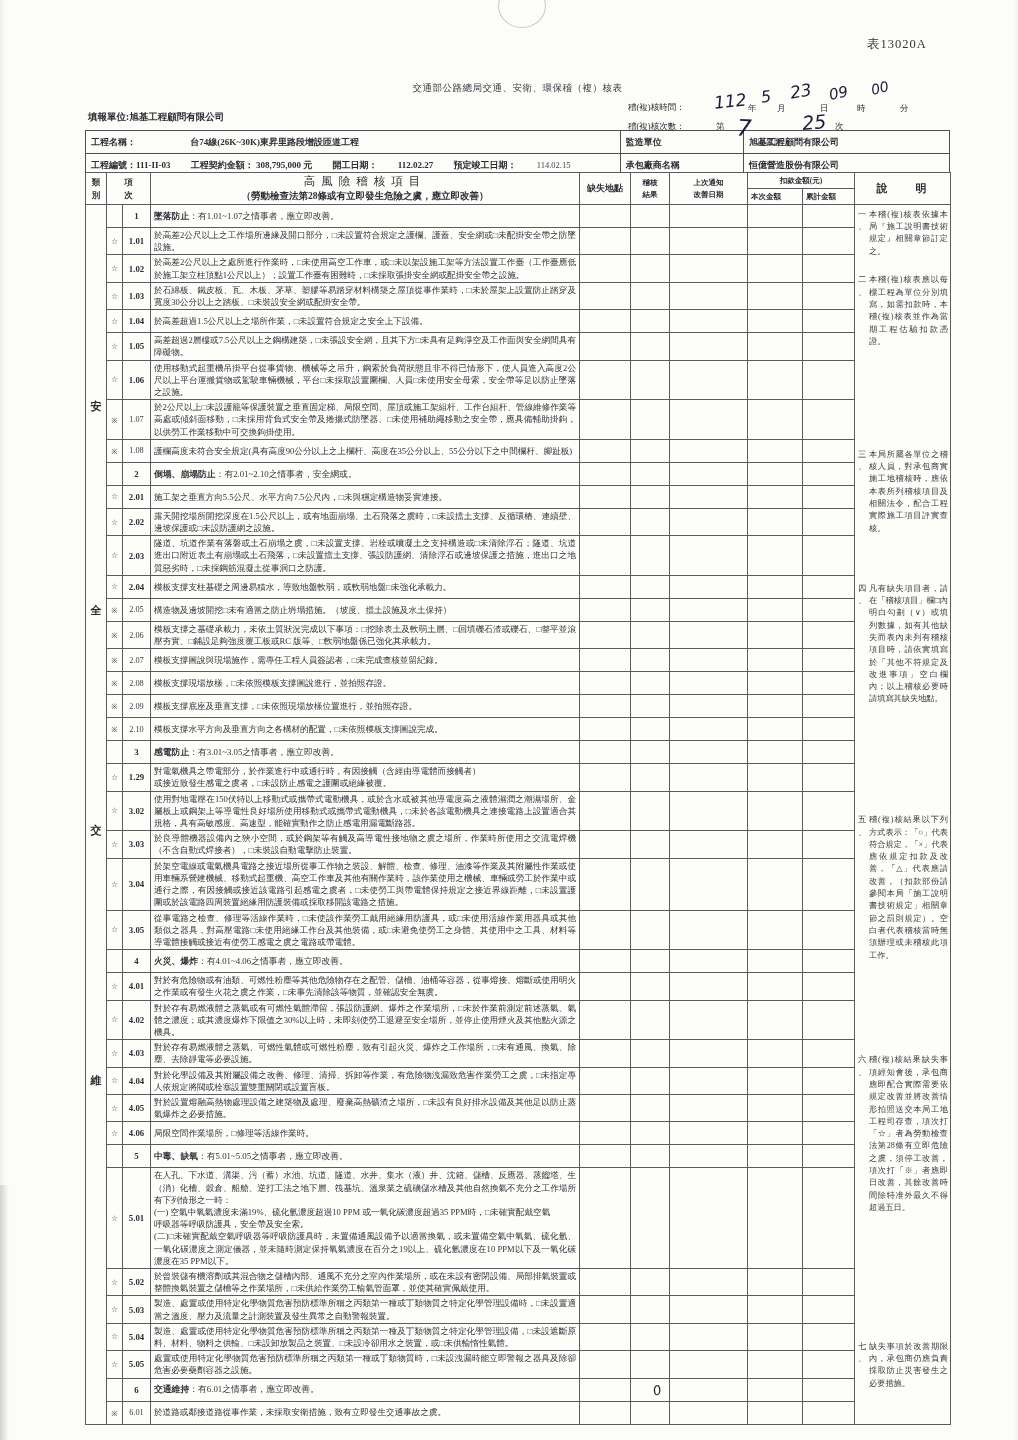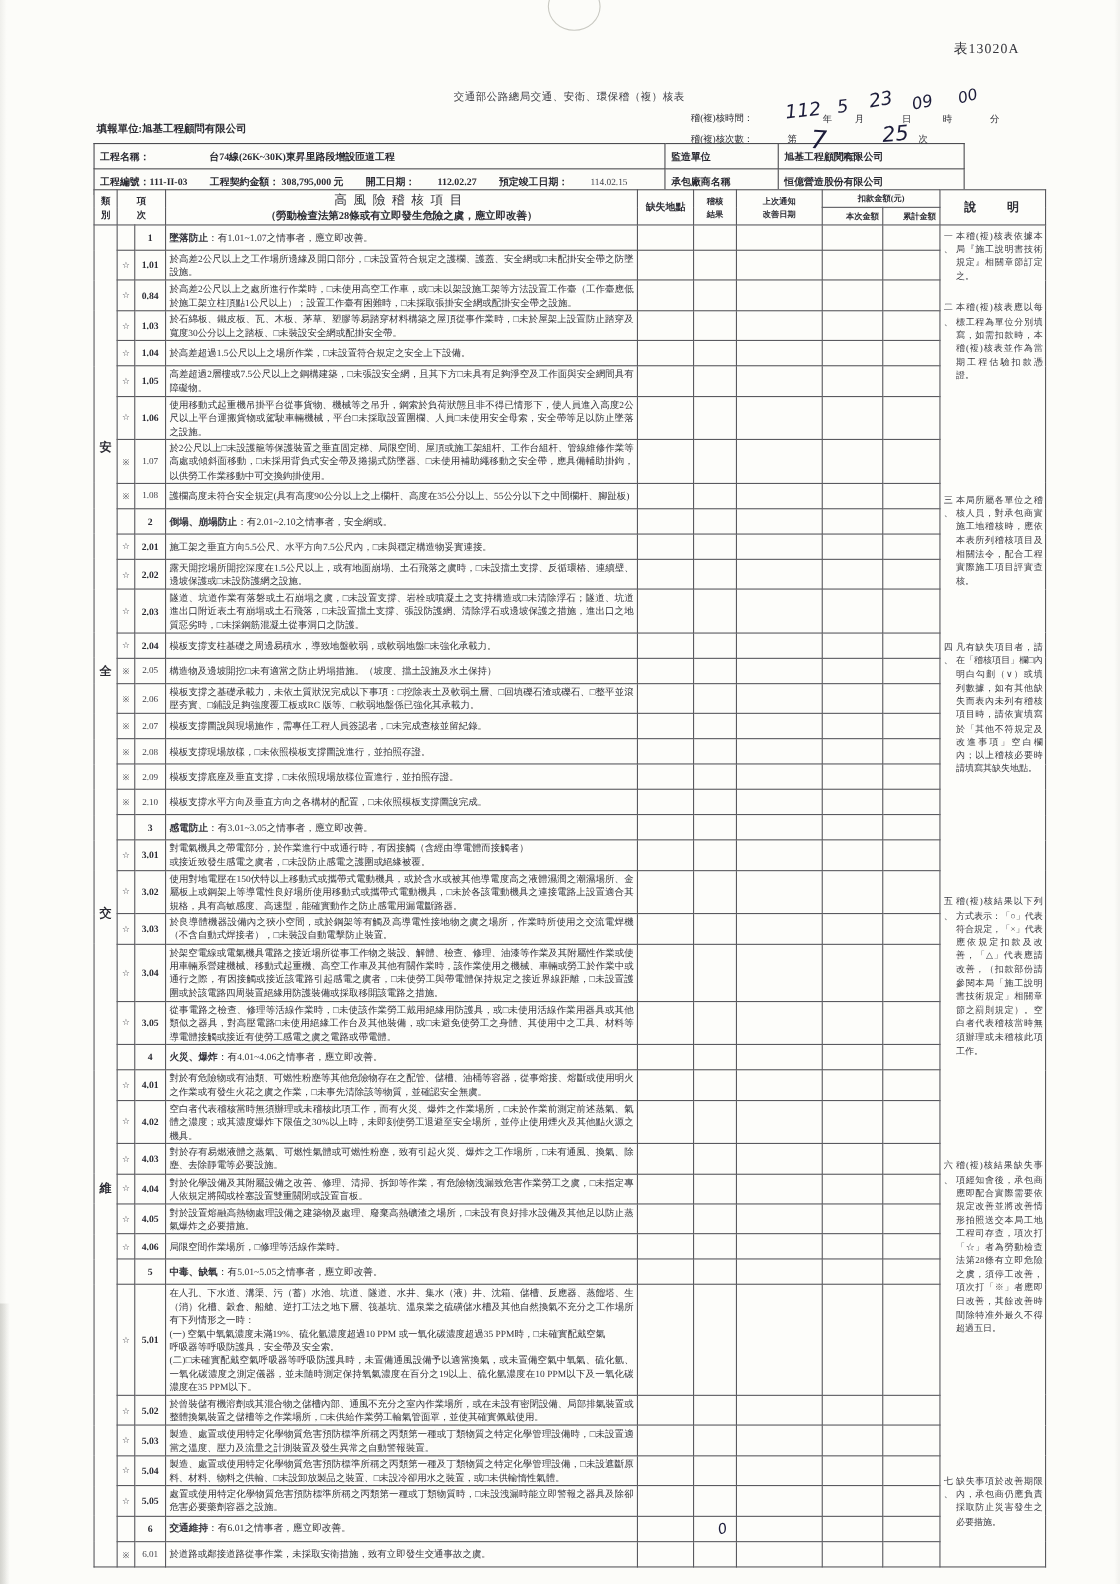--- a/index.html
+++ b/index.html
@@ -28,42 +28,42 @@
   .u-hour{left:229px;top:10px;}
   .hw-mi{left:243px;top:-13px;font-size:14px;transform:rotate(-14deg);}
   .u-min{left:272px;top:10px;}
   .m-no{left:88px;top:28px;}
   .hw-cnt{left:109px;top:22px;font-size:23px;transform:rotate(3deg);}
   .m-mid{left:129px;top:44px;}
   .hw-tot{left:174px;top:18px;font-size:19px;transform:rotate(-5deg);}
   .m-cnt-unit{left:207px;top:28px;}
   .filler{position:absolute;left:88px;top:111px;font-size:9.5px;font-weight:bold;}
   
-  .info-table{position:absolute;left:85px;top:130px;width:792px;border-collapse:collapse;z-index:2;}
+  .info-table{position:absolute;left:85px;top:130px;width:865px;border-collapse:collapse;z-index:2;}
   .info-table td{border:1px solid #4d4d52;height:20px;font-size:9px;padding:1px 5px;
         font-weight:bold;white-space:nowrap;overflow:hidden;}
   .it-name{width:528px;}
   .it-sup{width:118px;}
   .it-val{width:205px;}
   .sp-m{margin-left:52px;font-weight:bold;}
   .sp-s{margin-left:18px;}
   .ul{border-bottom:1px solid #3a3a40;padding-bottom:13px;}
   .lite{font-weight:normal;font-size:8.5px;color:#44444c;}
   
   .main-table{position:absolute;left:85px;top:172px;width:865px;border-collapse:collapse;
         table-layout:fixed;z-index:2;background:#fdfdfa;}
   .main-table th,.main-table td{border:1px solid #5a5a5f;padding:1px 3px;vertical-align:middle;}
   .main-table th{font-weight:bold;color:#2e2e36;}
   .h-stack{white-space:pre-line;font-size:8.5px;line-height:1.5;text-align:center;font-weight:bold;}
   .h-small{white-space:pre-line;font-size:7.5px;line-height:1.5;text-align:center;font-weight:normal;}
   .h-title1{font-size:11.5px;letter-spacing:6px;text-align:center;font-weight:normal;}
   .h-title2{font-size:9.5px;text-align:center;font-weight:bold;margin-top:1px;}
   .h-loc{font-size:9px;text-align:center;font-family:Liberation Mono, monospace;}
   .h-ded{font-size:7.5px;text-align:center;font-weight:normal;}
-  .h-amt{font-size:7.5px;text-align:right;font-weight:normal;}
+  .h-amt{font-size:7.5px;text-align:left;font-weight:normal;}
   .h-note{font-size:11px;letter-spacing:2px;text-align:center;}
   .main-table td.star{font-size:8px;text-align:center;padding:1px 0;color:#3a3a42;}
   .main-table td.num{font-size:8.8px;text-align:center;font-weight:bold;padding:1px 0;white-space:nowrap;}
   tr.daily td.num{font-weight:normal;font-size:8.3px;color:#3c3c44;}
   tr.daily td.star{font-size:7.5px;}
   .main-table td.itext{font-size:8.6px;line-height:1.42;text-align:justify;
         white-space:pre-wrap;color:#32323a;}
   .main-table tr{min-height:22px;}
   .main-table td{height:20px;}
   .lead{font-weight:bold;}
@@ -250,21 +250,21 @@
       <td class="num">1.01</td>
       <td class="itext"><span class="lead"></span><span class="rest">於高差2公尺以上之工作場所邊緣及開口部分，□未設置符合規定之護欄、護蓋、安全網或□未配掛安全帶之防墜設施。</span></td>
       <td class="c-loc"></td>
       <td class="c-res"></td>
       <td class="c-date"></td>
       <td class="c-amt1"></td>
       <td class="c-amt2"></td>
     </tr>
         <tr>
       <td class="star">☆</td>
-      <td class="num">0.84</td>
+      <td class="num">1.02</td>
       <td class="itext"><span class="lead"></span><span class="rest">於高差2公尺以上之處所進行作業時，□未使用高空工作車，或□未以架設施工架等方法設置工作臺（工作臺應低於施工架立柱頂點1公尺以上）；設置工作臺有困難時，□未採取張掛安全網或配掛安全帶之設施。</span></td>
       <td class="c-loc"></td>
       <td class="c-res"></td>
       <td class="c-date"></td>
       <td class="c-amt1"></td>
       <td class="c-amt2"></td>
     </tr>
         <tr>
       <td class="star">☆</td>
       <td class="num">1.03</td>
@@ -440,21 +440,21 @@
       <td class="num">3</td>
       <td class="itext"><span class="lead">感電防止</span><span class="rest">：有3.01~3.05之情事者，應立即改善。</span></td>
       <td class="c-loc"></td>
       <td class="c-res"></td>
       <td class="c-date"></td>
       <td class="c-amt1"></td>
       <td class="c-amt2"></td>
     </tr>
         <tr>
       <td class="star">☆</td>
-      <td class="num">3.01</td>
+      <td class="num">1.29</td>
       <td class="itext"><span class="lead"></span><span class="rest">對電氣機具之帶電部分，於作業進行中或通行時，有因接觸（含經由導電體而接觸者）
 或接近致發生感電之虞者，□未設防止感電之護圍或絕緣被覆。</span></td>
       <td class="c-loc"></td>
       <td class="c-res"></td>
       <td class="c-date"></td>
       <td class="c-amt1"></td>
       <td class="c-amt2"></td>
     </tr>
         <tr>
       <td class="star">☆</td>
@@ -512,21 +512,21 @@
       <td class="itext"><span class="lead"></span><span class="rest">對於有危險物或有油類、可燃性粉塵等其他危險物存在之配管、儲槽、油桶等容器，從事熔接、熔斷或使用明火之作業或有發生火花之虞之作業，□未事先清除該等物質，並確認安全無虞。</span></td>
       <td class="c-loc"></td>
       <td class="c-res"></td>
       <td class="c-date"></td>
       <td class="c-amt1"></td>
       <td class="c-amt2"></td>
     </tr>
         <tr>
       <td class="star">☆</td>
       <td class="num">4.02</td>
-      <td class="itext"><span class="lead"></span><span class="rest">空白者代表稽核當時無須辦理或未稽核此項工作，而有火災、爆炸之作業場所，□未於作業前測定前述蒸氣、氣體之濃度；或其濃度爆炸下限值之30%以上時，未即刻使勞工退避至安全場所，並停止使用煙火及其他點火源之機具。</span></td>
+      <td class="itext"><span class="lead"></span><span class="rest">對於存有易燃液體之蒸氣或有可燃性氣體滯留，張設防護網、爆炸之作業場所，□未於作業前測定前述蒸氣、氣體之濃度；或其濃度爆炸下限值之30%以上時，未即刻使勞工退避至安全場所，並停止使用煙火及其他點火源之機具。</span></td>
       <td class="c-loc"></td>
       <td class="c-res"></td>
       <td class="c-date"></td>
       <td class="c-amt1"></td>
       <td class="c-amt2"></td>
     </tr>
         <tr>
       <td class="star">☆</td>
       <td class="num">4.03</td>
       <td class="itext"><span class="lead"></span><span class="rest">對於存有易燃液體之蒸氣、可燃性氣體或可燃性粉塵，致有引起火災、爆炸之工作場所，□未有通風、換氣、除塵、去除靜電等必要設施。</span></td>

